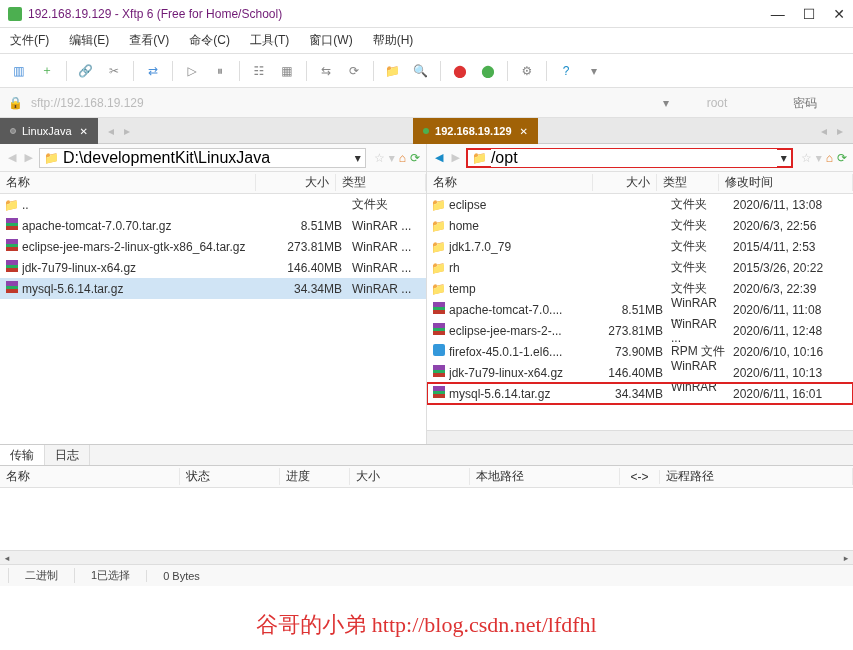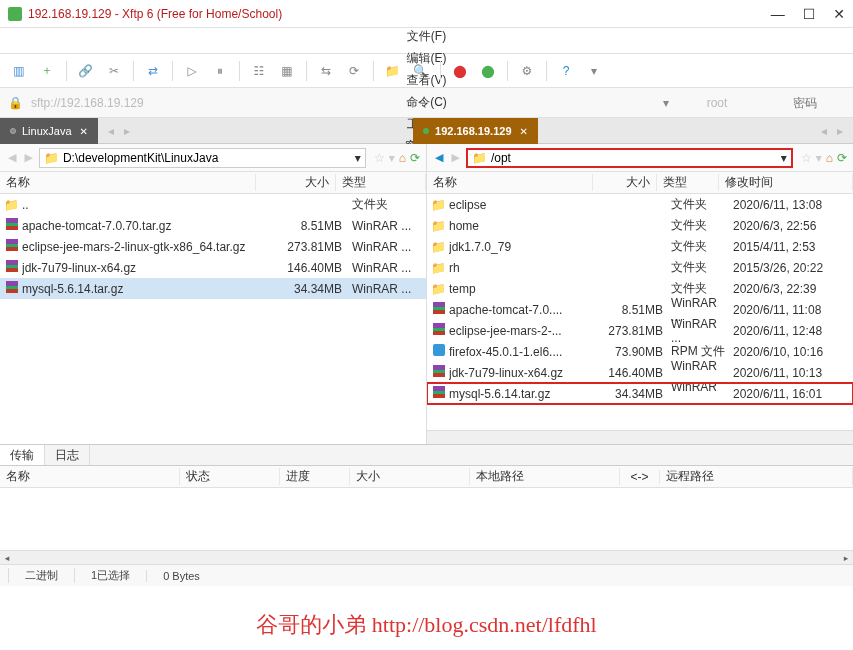--- a/index.html
+++ b/index.html
@@ -1,24 +1,24 @@
 <!DOCTYPE html>
 <html><head>
 <meta charset="utf-8">
 <style>
 * { margin: 0; padding: 0; box-sizing: border-box; font-family: "Microsoft YaHei", "Segoe UI", Tahoma, sans-serif; }
 body { background: #fff; font-size: 12px; color: #333; width: 853px; height: 650px; overflow: hidden; position: relative; }
 
 .titlebar { height: 28px; display: flex; align-items: center; padding: 0 8px; border-bottom: 1px solid #e0e0e0; }
 .titlebar .app-icon { width: 14px; height: 14px; background: #4caf50; border-radius: 2px; margin-right: 6px; }
-.titlebar .title { flex: 1; color: #b91c1c; font-size: 12px; }
+.titlebar .title { flex: 1; color: #701a75; font-size: 12px; }
 .titlebar .win-btns { display: flex; gap: 18px; font-size: 14px; }
 .titlebar .win-btns span { cursor: default; }
 
-.menubar { height: 26px; display: flex; align-items: center; padding: 0 10px; gap: 5px; border-bottom: 1px solid #e0e0e0; flex-direction: column; }
+.menubar { height: 26px; display: flex; align-items: center; padding: 0 10px; gap: 20px; border-bottom: 1px solid #e0e0e0; }
 .menubar span { cursor: default; }
 
 .toolbar { height: 34px; display: flex; align-items: center; padding: 0 8px; gap: 6px; border-bottom: 1px solid #e0e0e0; }
 .toolbar .tbtn { width: 22px; height: 22px; display: flex; align-items: center; justify-content: center; color: #888; border-radius: 2px; }
 .toolbar .sep { width: 1px; height: 20px; background: #ddd; margin: 0 2px; }
 
 .addressrow { height: 30px; display: flex; align-items: center; padding: 0 8px; gap: 8px; border-bottom: 1px solid #e0e0e0; background: #f8f8f8; }
 .addressrow .lock { color: #e0a030; }
 .addressrow .sftp { color: #bbb; flex: 1; }
 .addressrow .sftp input { border:none; background:transparent; color:#bbb; width:100%; font-size:12px; }
@@ -40,21 +40,21 @@
 .panes { display: flex; height: 300px; }
 .pane { flex: 1; display: flex; flex-direction: column; border-right: 1px solid #ddd; }
 .pane:last-child { border-right: none; }
 
 .navrow { height: 28px; display: flex; align-items: center; padding: 0 6px; gap: 4px; border-bottom: 1px solid #e0e0e0; background: #fafafa; }
 .navrow .arrow { color: #1a8cc8; font-size: 11px; padding: 0 2px; }
 .navrow .arrow.dis { color: #ccc; }
 .navrow .pathbox { flex: 1; height: 20px; border: 1px solid #ccc; background: #fff; display: flex; align-items: center; padding: 0 4px; gap: 4px; }
 .navrow .pathbox.hl { border: 2px solid #d22; }
 .navrow .pathbox .folder { color: #e0a030; }
-.navrow .pathbox input { border:none; flex:1; font-size:12px; outline:none; }
+.navrow .pathbox input { border:none; flex:1; font-size:16px; outline:none; }
 .navrow .end { display: flex; gap: 4px; align-items: center; padding-left: 4px; }
 .navrow .end span { color: #ccc; }
 .navrow .end .home { color: #e08030; }
 .navrow .end .cy { color: #4caf50; }
 
 .filehdr { height: 22px; display: flex; align-items: center; border-bottom: 1px solid #e0e0e0; background: #fafafa; font-size: 12px; }
 .filehdr div { padding: 0 6px; border-right: 1px solid #e8e8e8; }
 .filelist { flex: 1; overflow: auto; }
 .frow { height: 21px; display: flex; align-items: center; font-size: 12px; }
 .frow.sel { background: #d0e4f5; }

